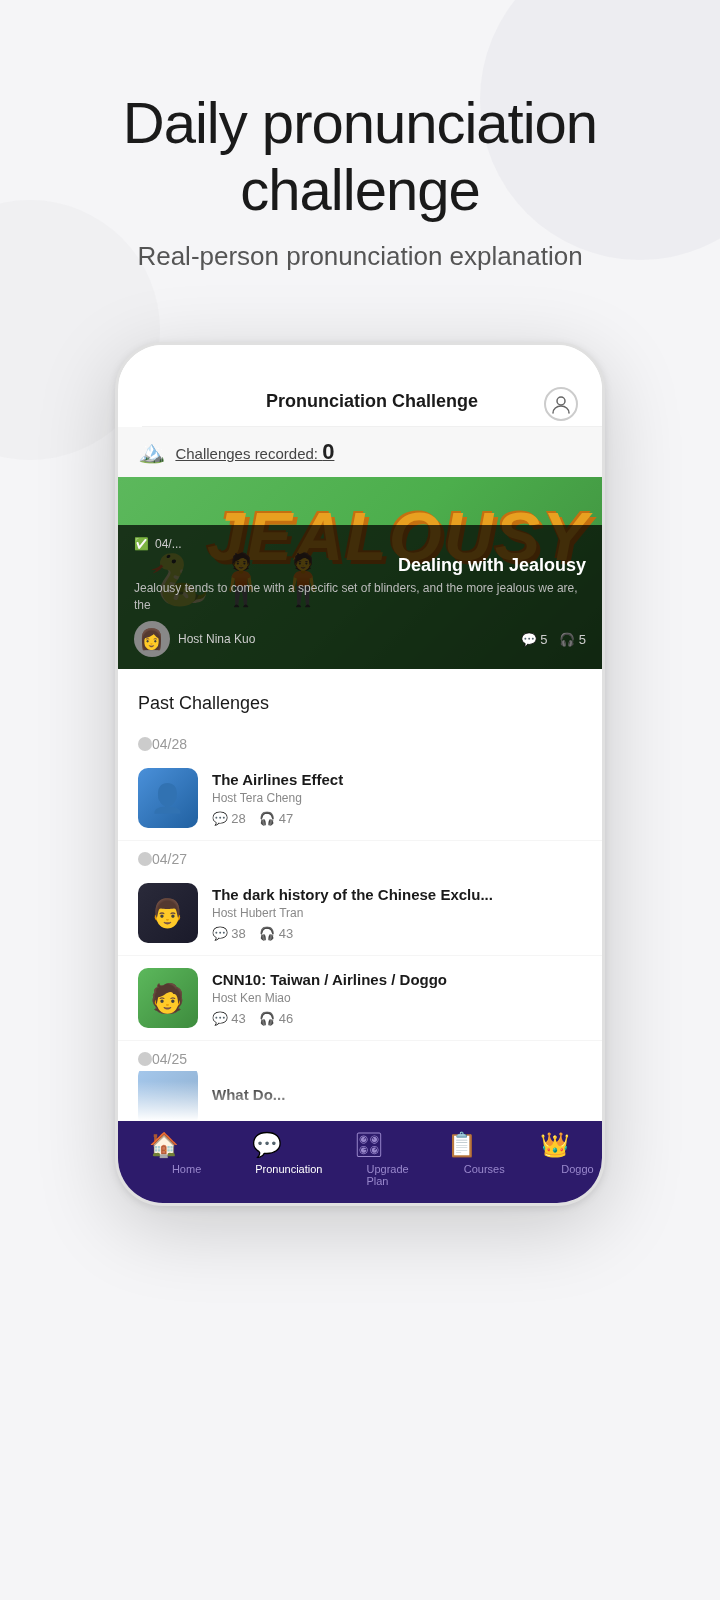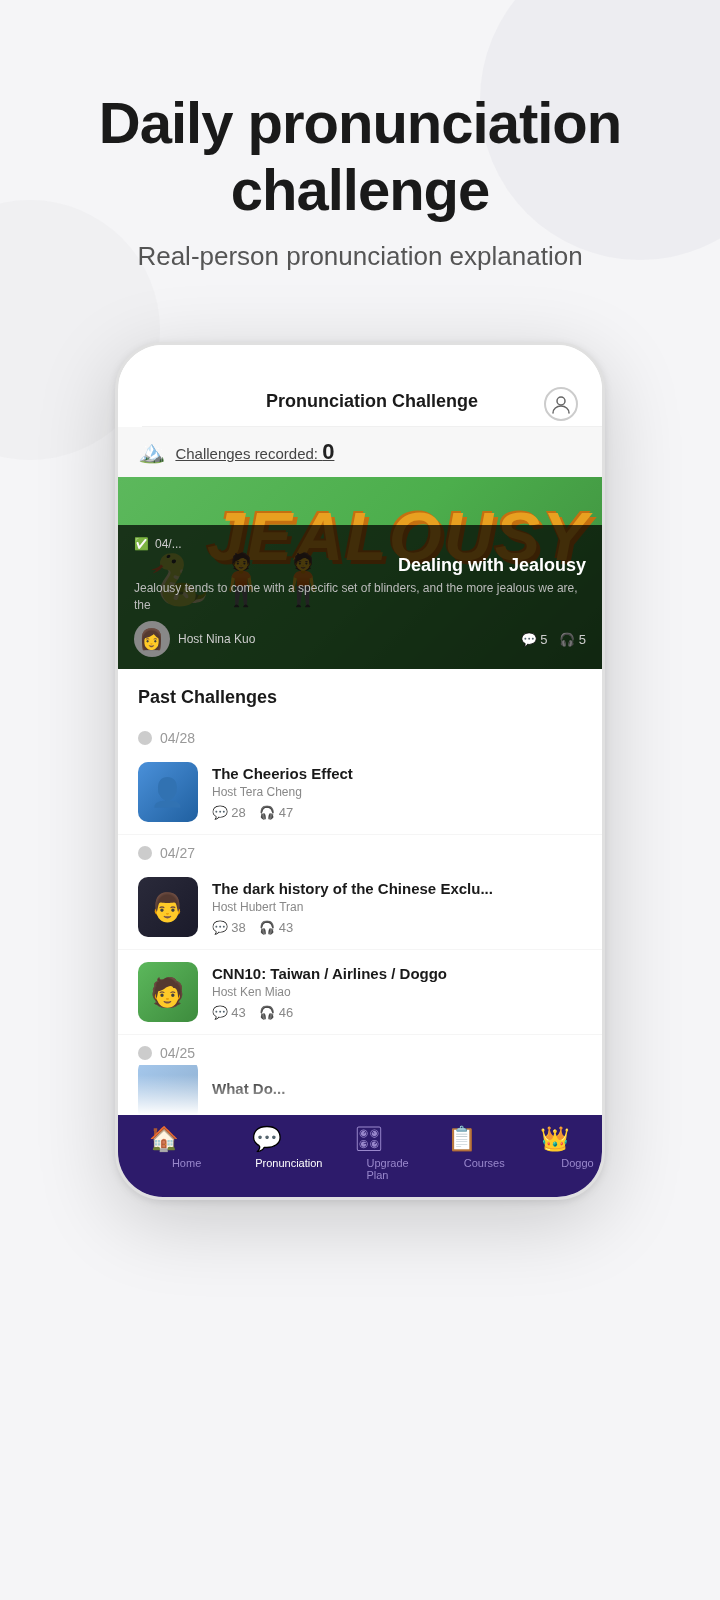--- a/index.html
+++ b/index.html
@@ -42,21 +42,21 @@
 
     .page-header {
       position: relative;
       z-index: 1;
       text-align: center;
       padding: 90px 60px 30px 60px;
     }
 
     .page-title {
       font-size: 58px;
-      font-weight: 700;
+      font-weight: 400;
       color: #1a1a1a;
       line-height: 1.15;
       letter-spacing: -1px;
     }
 
     .page-subtitle {
       font-size: 26px;
       color: #555;
       margin-top: 18px;
       font-weight: 400;
@@ -247,33 +247,32 @@
       font-size: 13px;
       color: #ccc;
     }
 
     
     .past-challenges-section {
       background: #fff;
       padding: 0;
     }
     .past-challenges-header {
-      padding: 18px 20px 12px;
+      padding: 24px 20px 12px;
       font-size: 18px;
-      font-weight: 700;
+      font-weight: 400;
       color: #1a1a1a;
     }
 
     .challenge-date-label {
       padding: 10px 20px 4px;
       font-size: 14px;
       color: #999;
       display: flex;
       align-items: center;
-      gap: 8px;
     }
     .date-circle {
       width: 14px;
       height: 14px;
       border-radius: 50%;
       background: #ccc;
       display: inline-block;
     }
 
     .challenge-item {
@@ -449,21 +448,21 @@
 
       <div class="challenge-date-label">
         <span class="date-circle"></span>
         <span>04/28</span>
       </div>
       <div class="challenge-item">
         <div class="challenge-thumb blue">
           <span style="font-size:28px;filter:grayscale(0.3);">👤</span>
         </div>
         <div class="challenge-info">
-          <div class="challenge-title">The Cheerios Effect</div>
+          <div class="challenge-title">The Airlines Effect</div>
           <div class="challenge-host">Host Tera Cheng</div>
           <div class="challenge-stats">
             <div class="challenge-stat">
               <span>💬</span>
               <span>28</span>
             </div>
             <div class="challenge-stat">
               <span>🎧</span>
               <span>47</span>
             </div>

